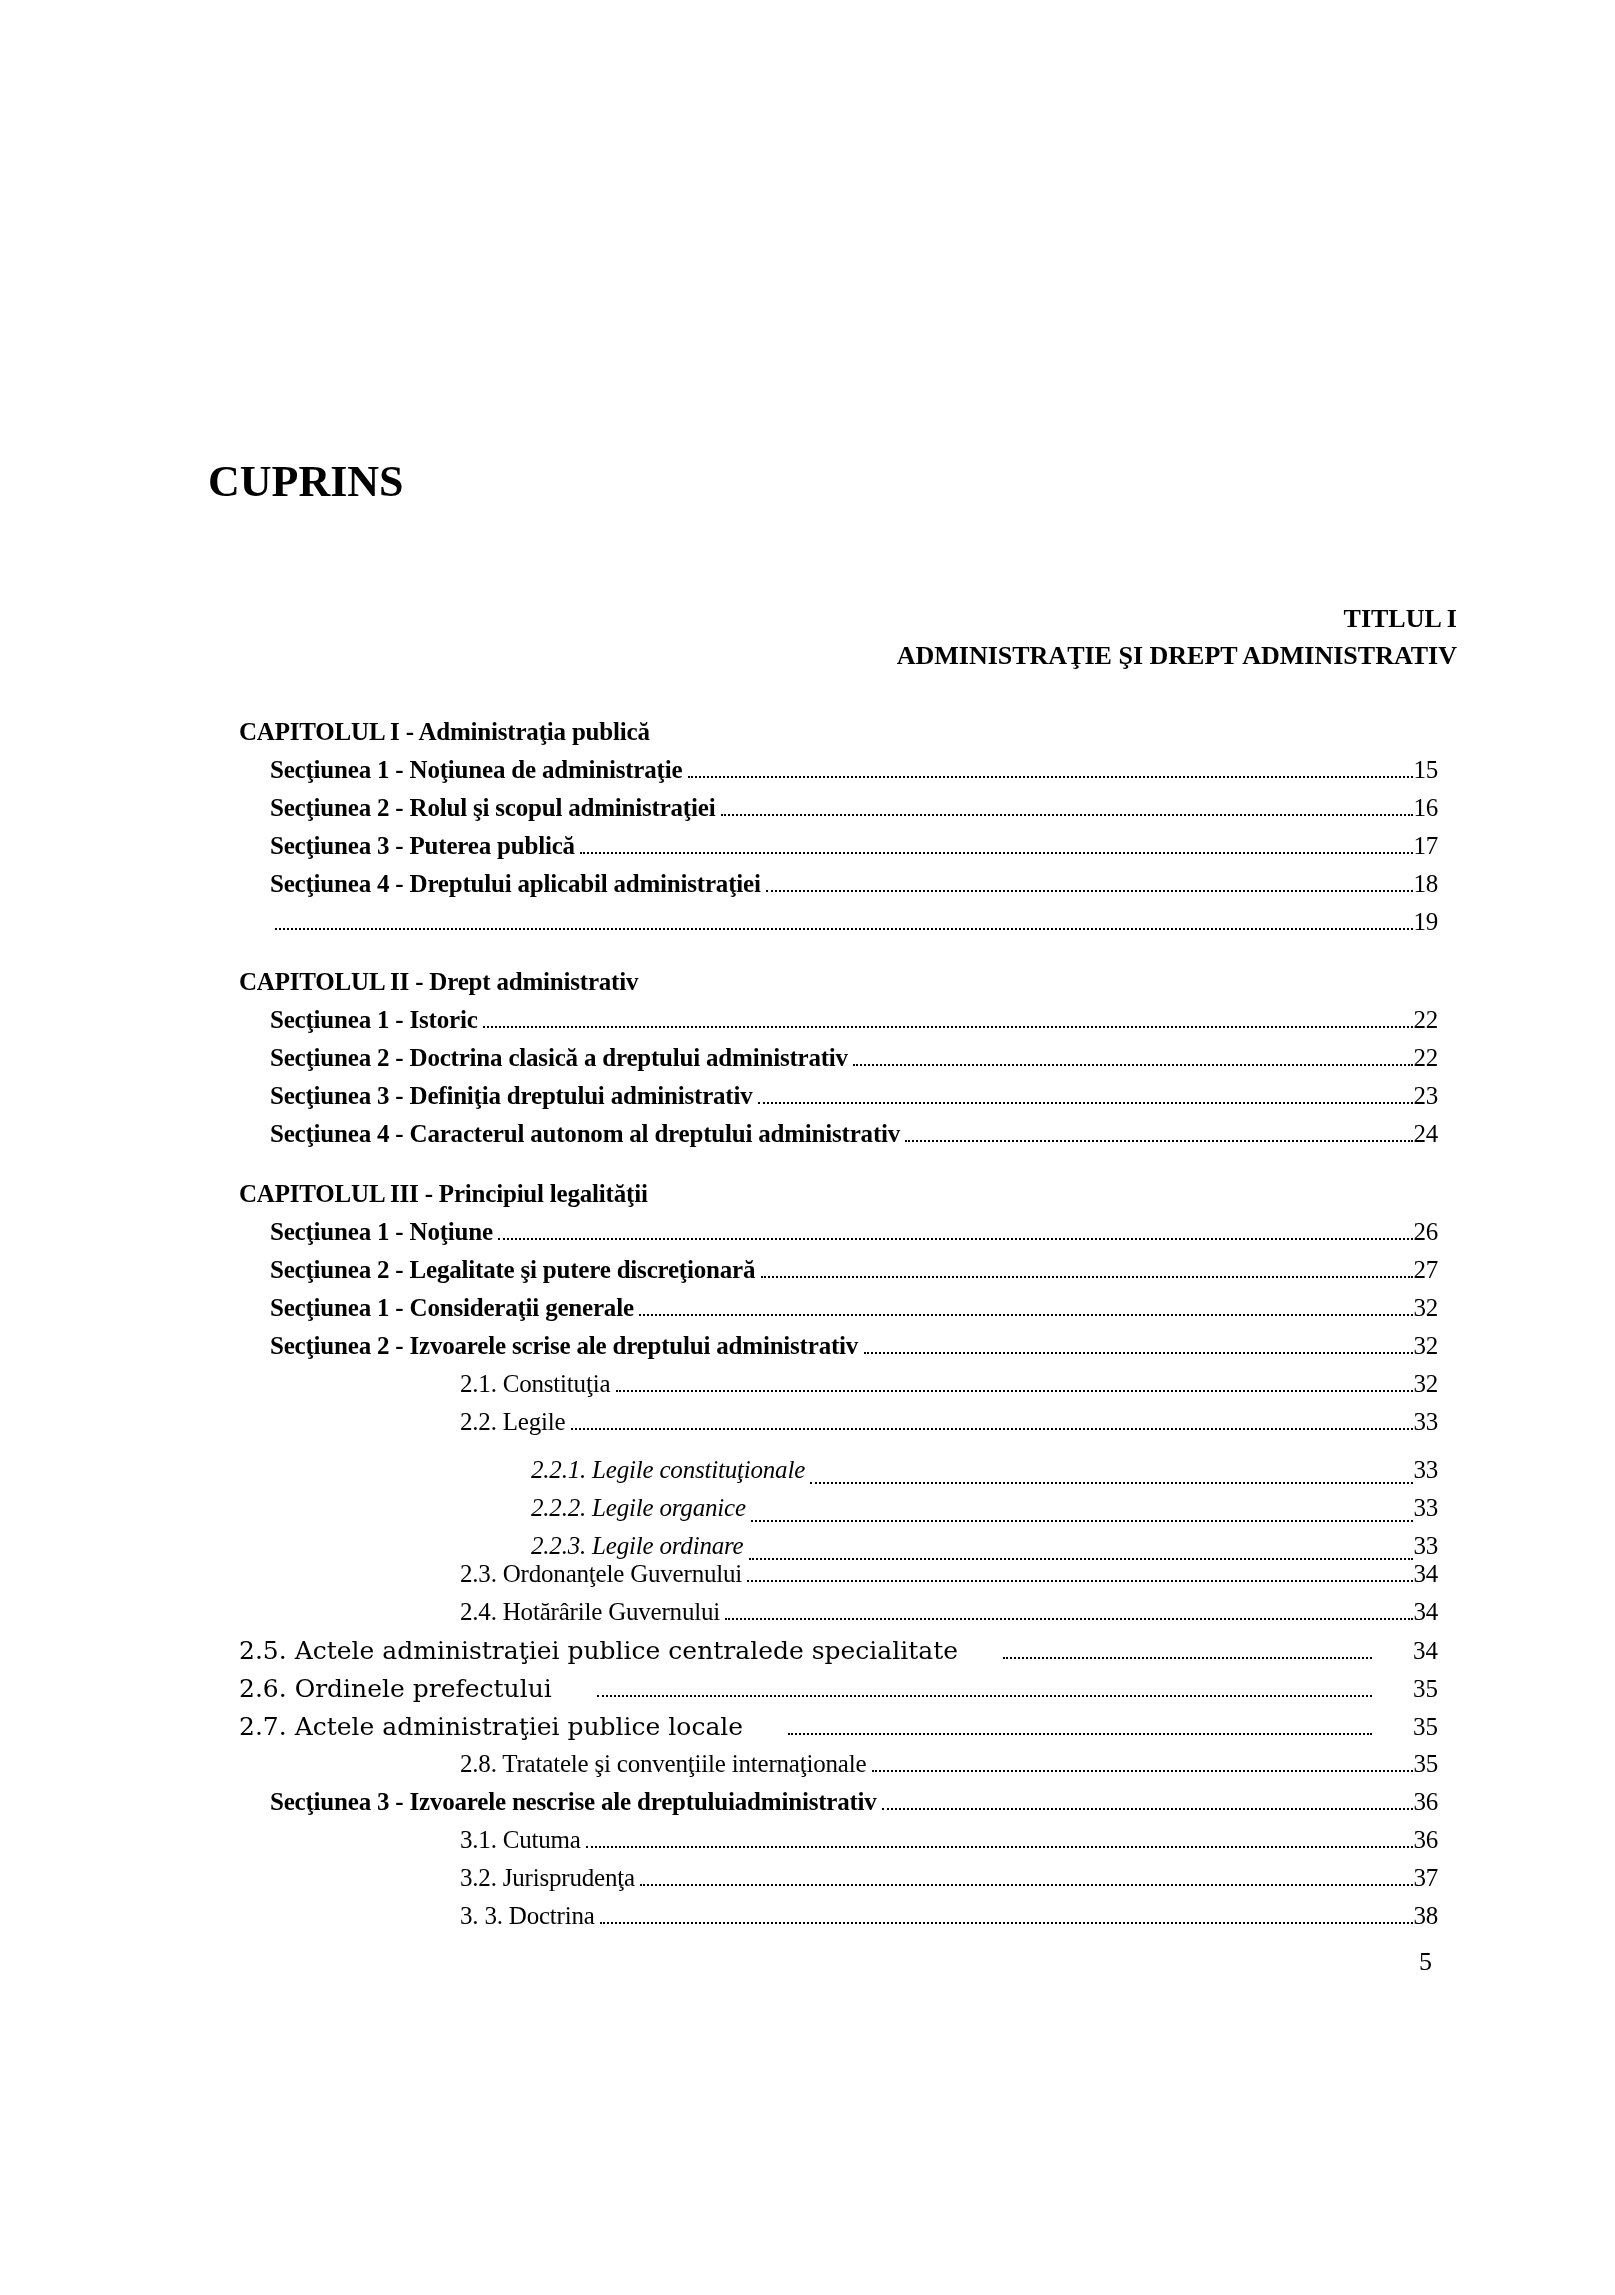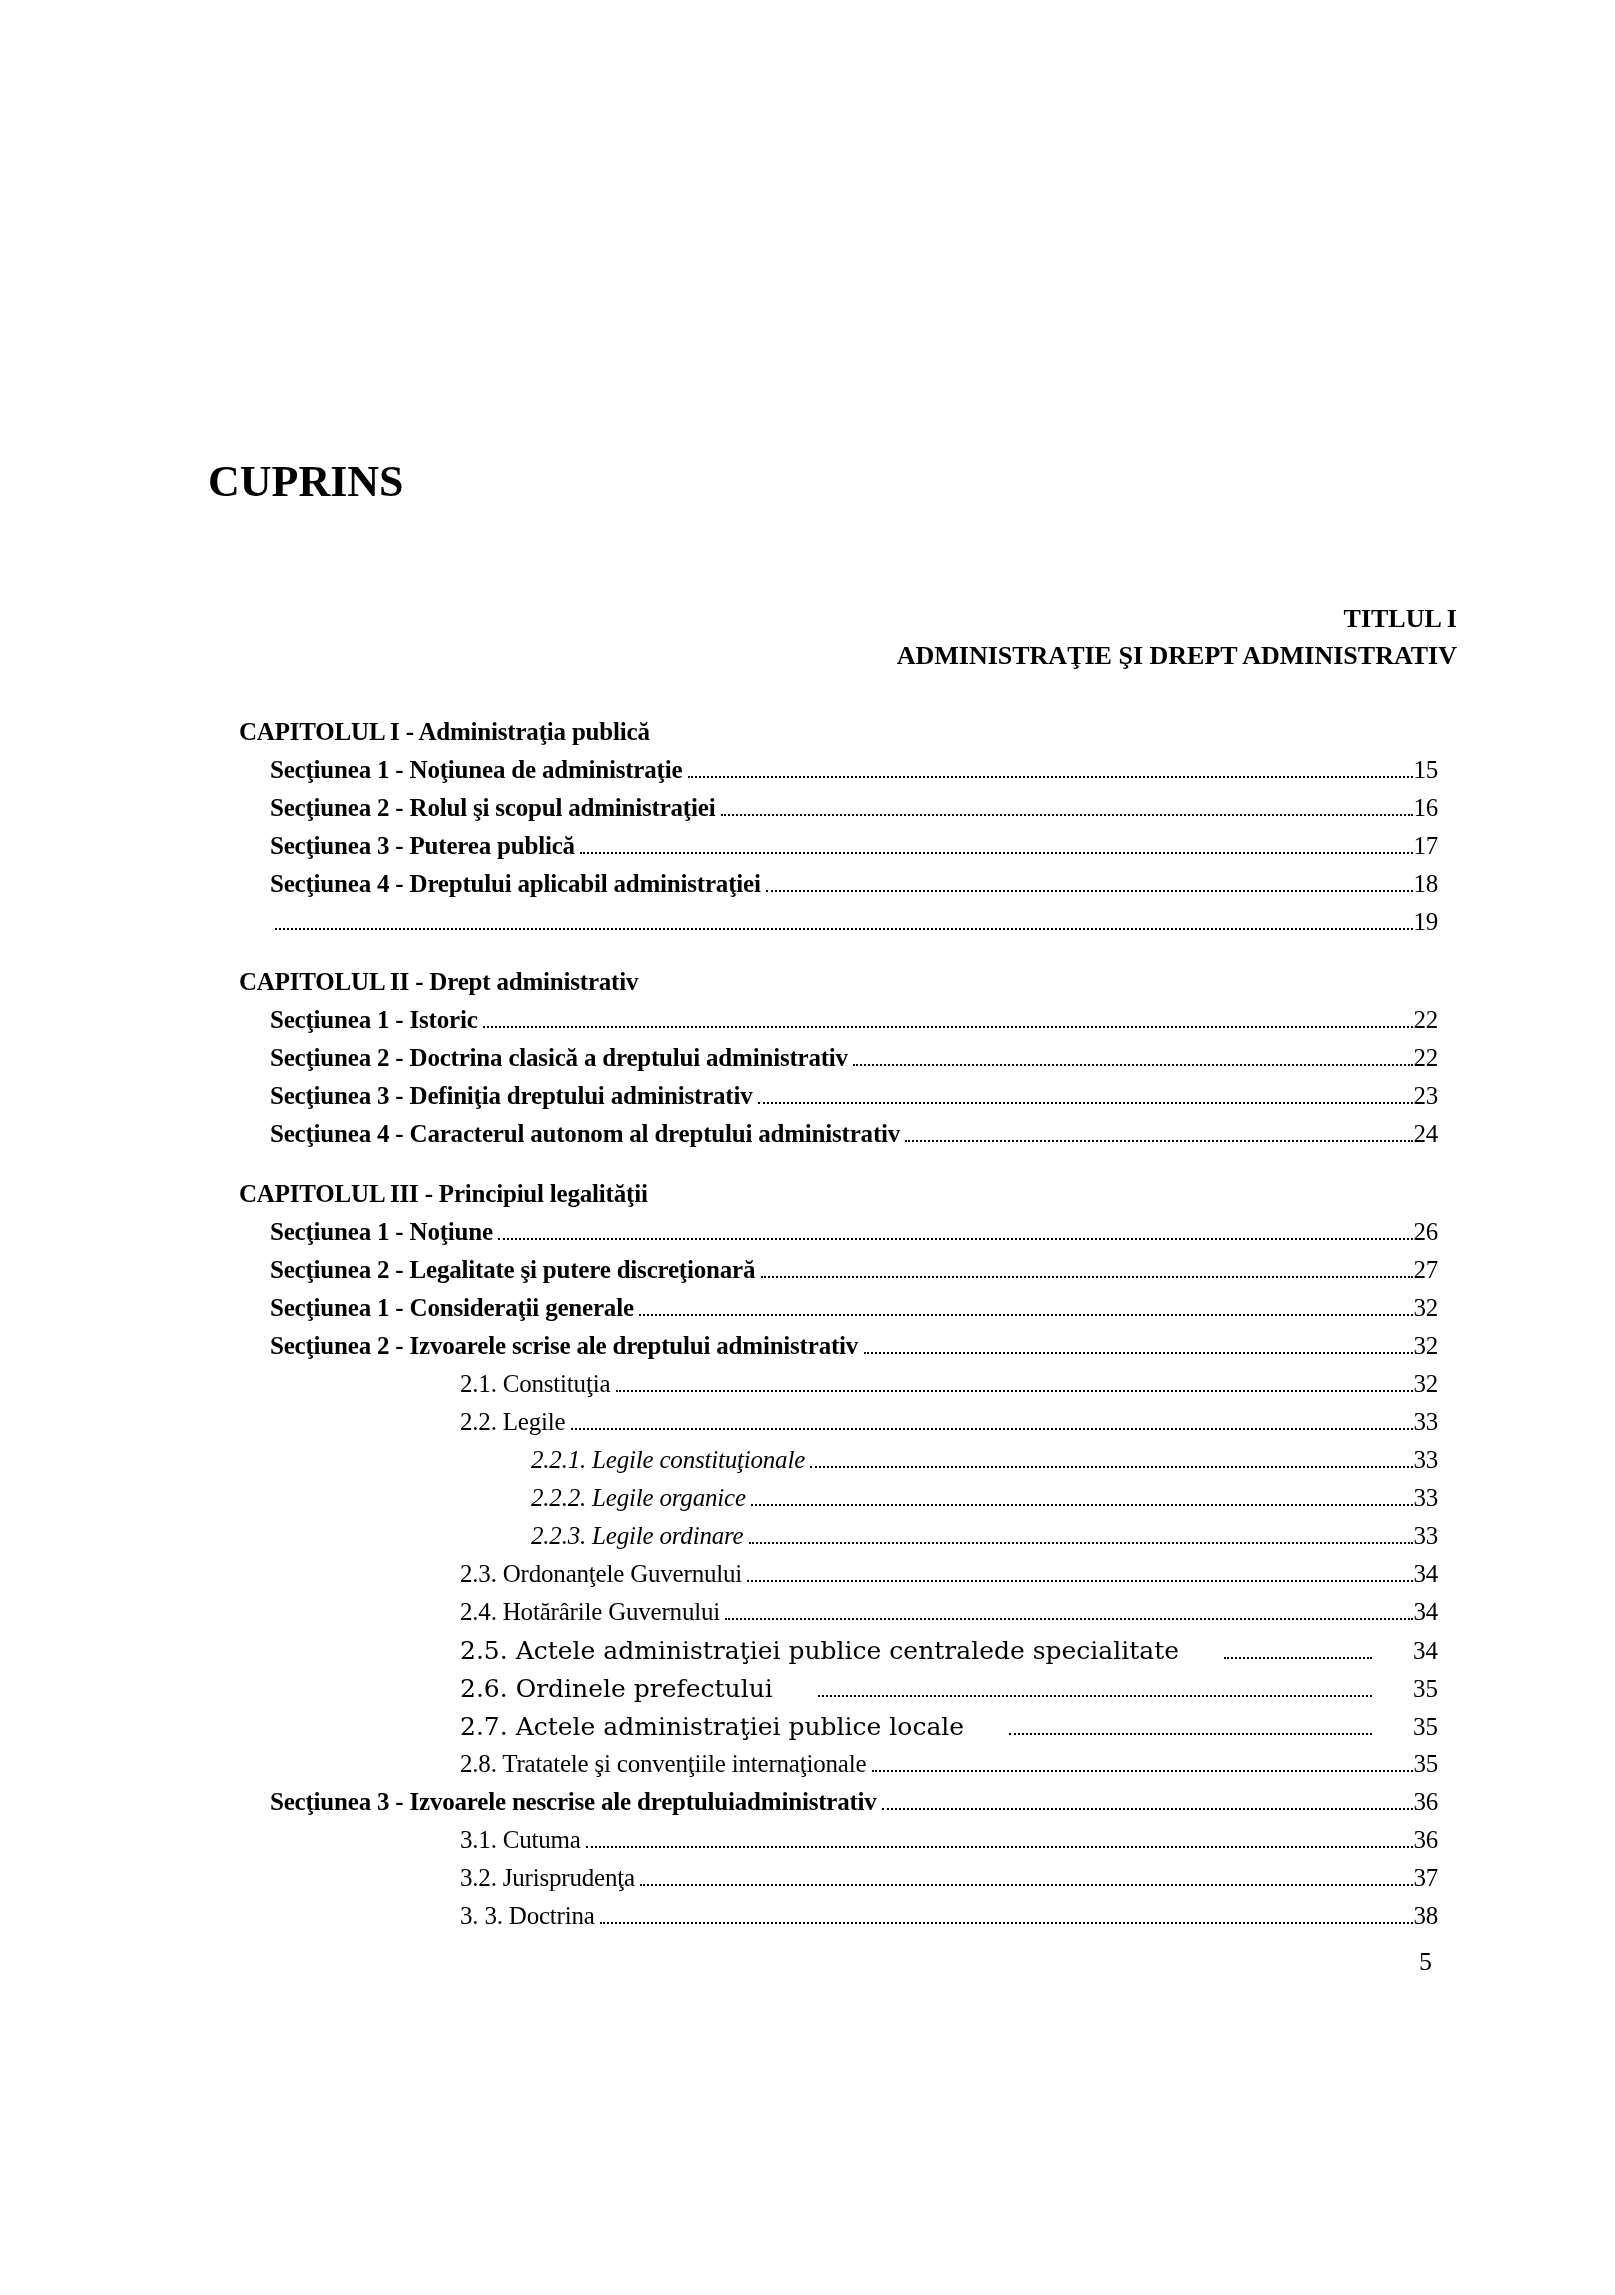--- a/index.html
+++ b/index.html
@@ -55,28 +55,28 @@
     margin-top: 0;
   }
   .toc-row.level-section {
     font-weight: bold;
     margin-left: 31px;
   }
   .toc-row.level-sub {
     margin-left: 221px;
   }
   .toc-row.level-sub-alt {
-    margin-left: 221px;
     font-family: "DejaVu Serif", serif;
     letter-spacing: 0px;
     gap: 40px;
   }
   .toc-row.level-subsub {
     margin-left: 292px;
     font-style: italic;
+    align-items: flex-end;
   }
   .toc-label {
     white-space: nowrap;
   }
   .leader {
     flex: 1 1 auto;
     min-width: 18.6px;
     height: 0;
     border-bottom: 2.6px dotted #000000;
     margin-left: 5.4px;

